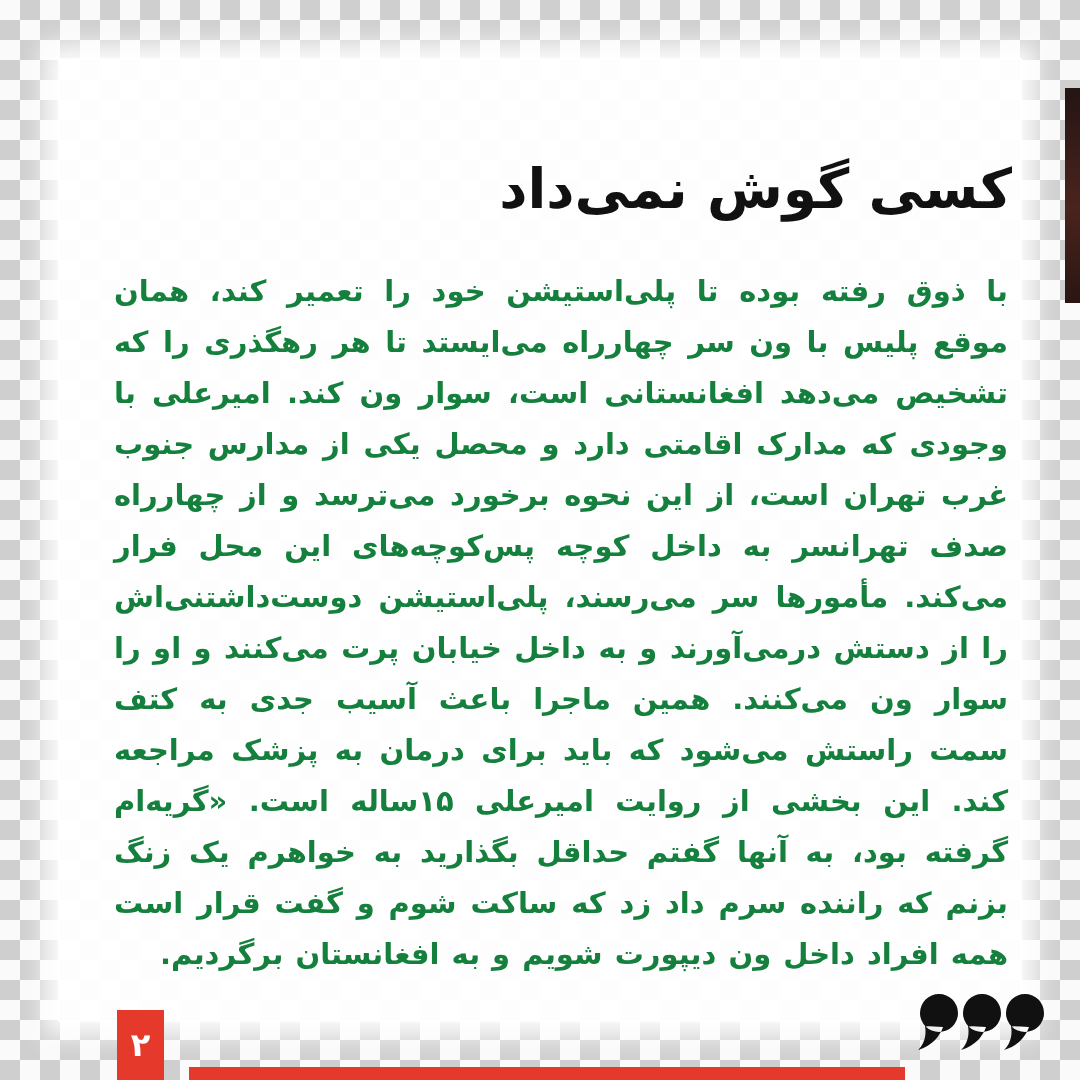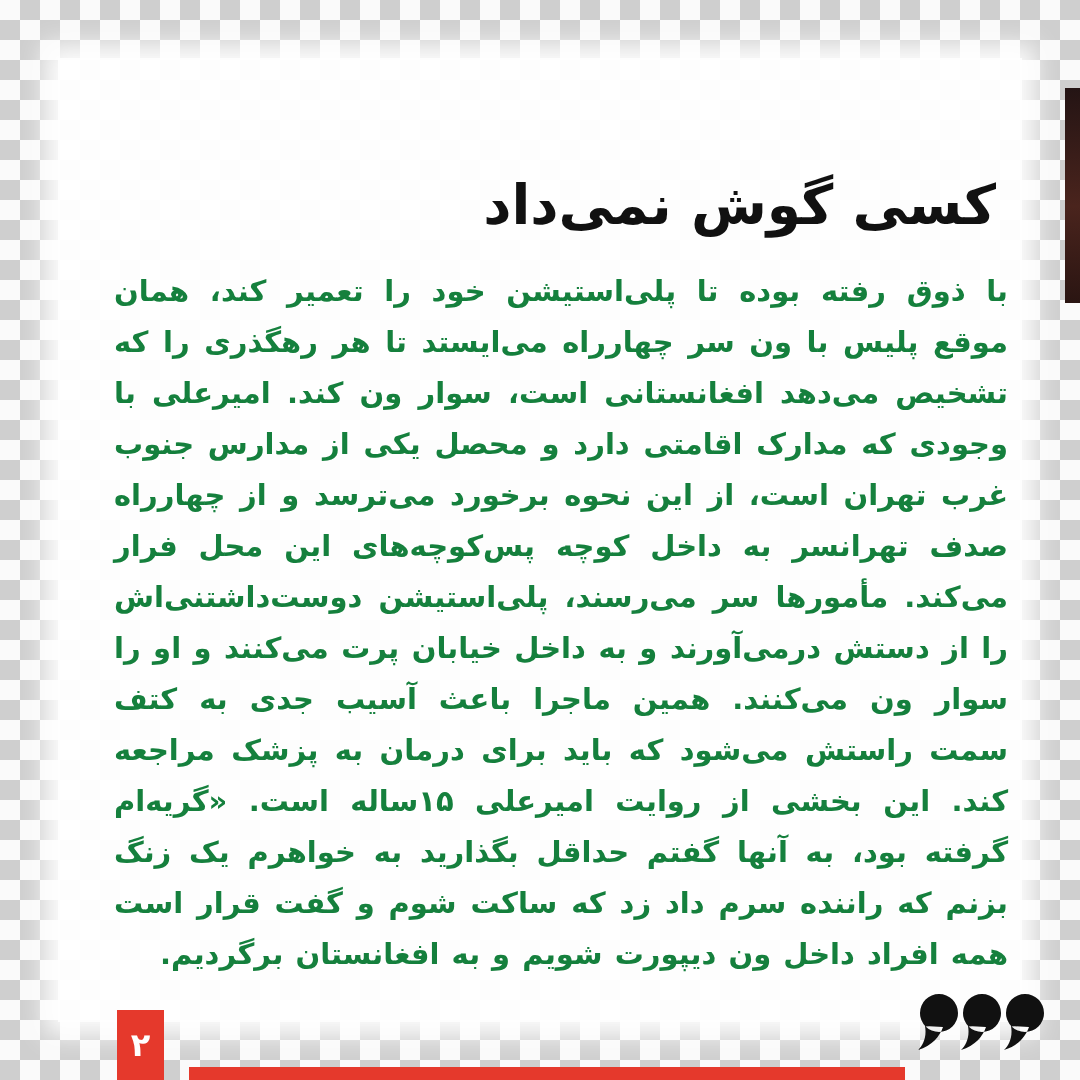--- a/index.html
+++ b/index.html
@@ -45,21 +45,21 @@
     width: 15px;
     height: 215px;
     background: linear-gradient(180deg, #241414 0%, #4a241d 55%, #2a1512 100%);
   }
 
   .headline {
     position: absolute;
     top: 156px;
     right: 68px;
     left: 110px;
-    margin: 16px;
+    margin: 0;
     direction: rtl;
     text-align: right;
     font-size: 55px;
     line-height: 1.2;
     font-weight: 800;
     color: #111111;
     letter-spacing: 0;
   }
 
   .body-text {

